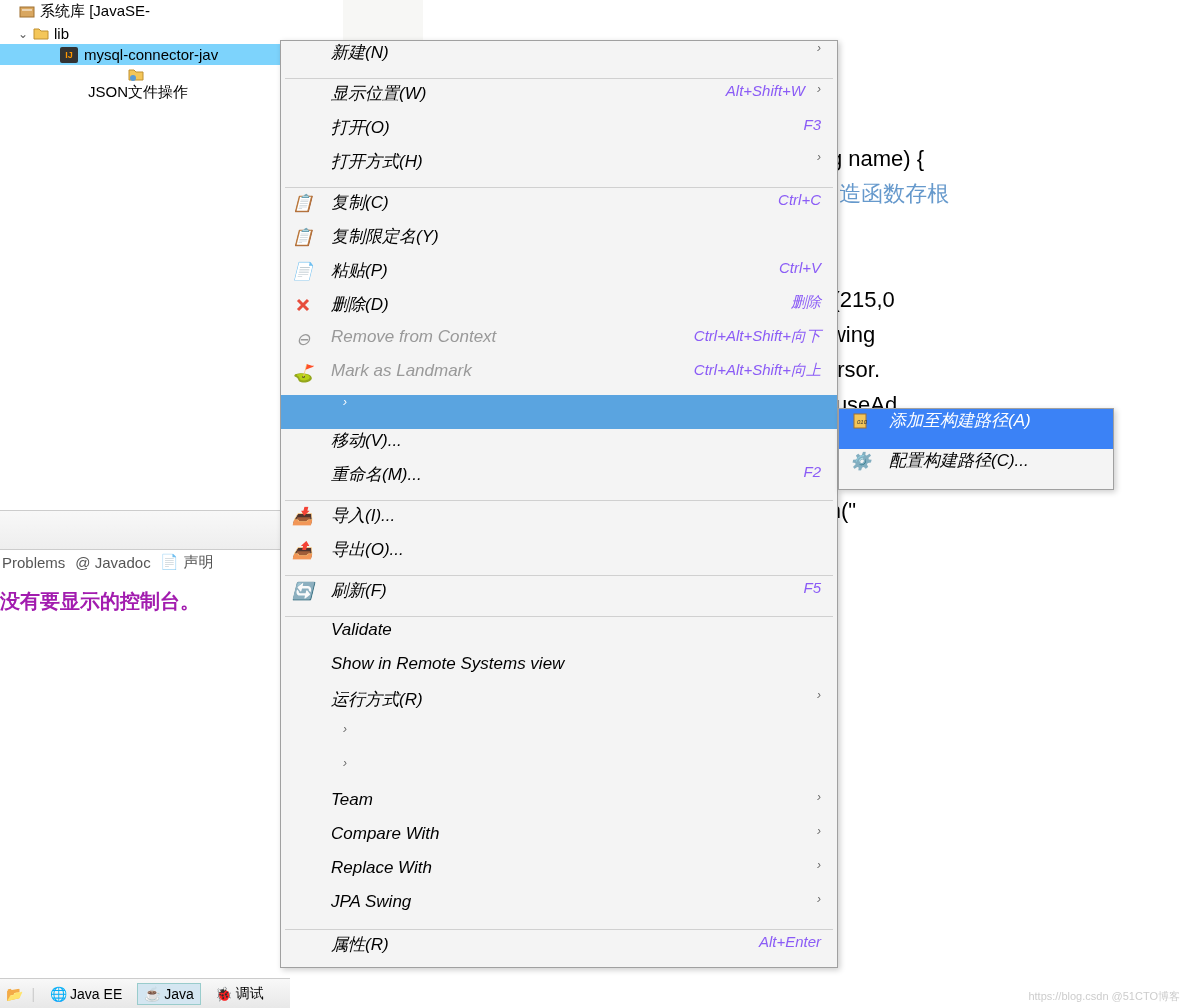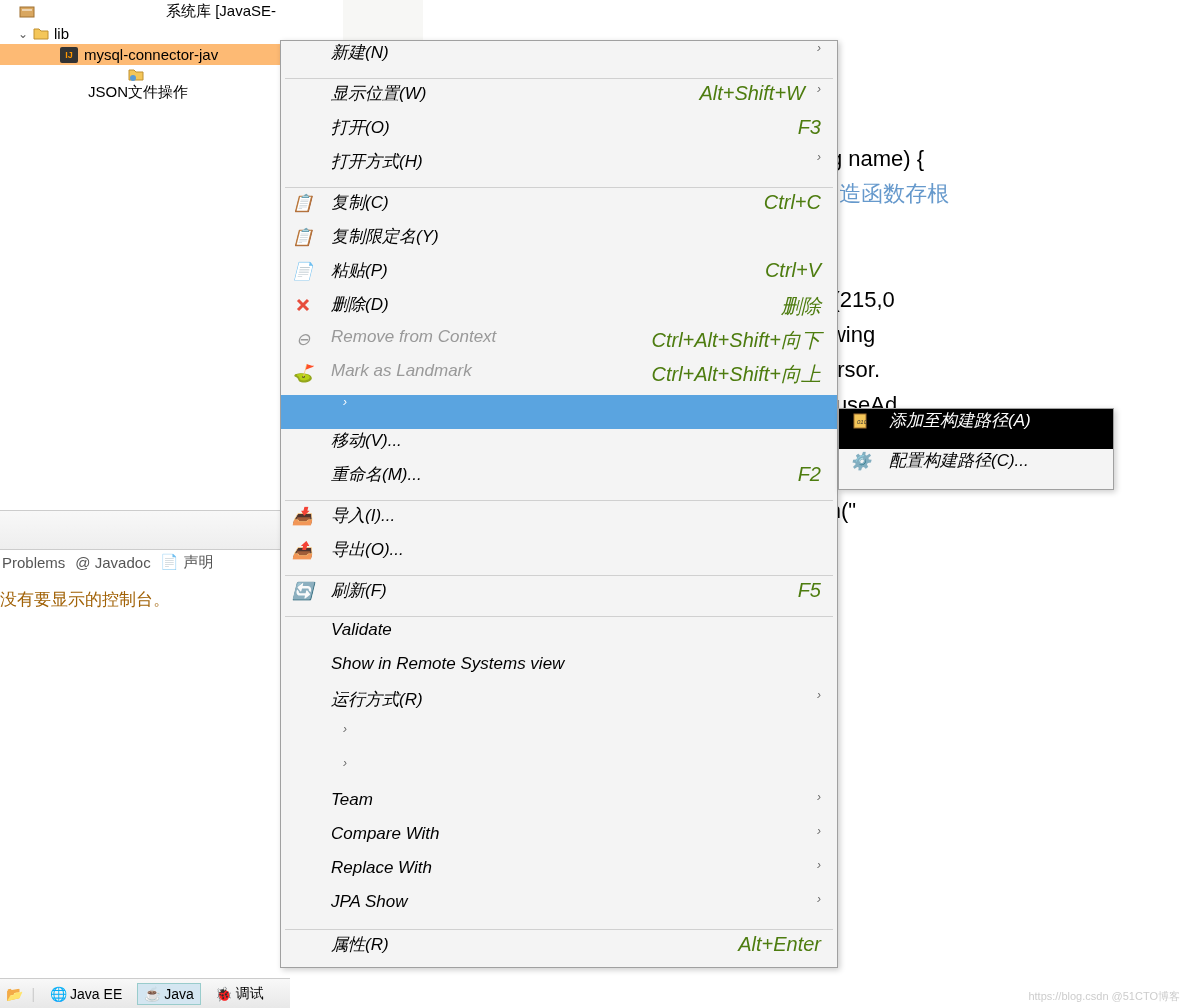--- a/index.html
+++ b/index.html
@@ -1,62 +1,62 @@
 <!DOCTYPE html>
 <html><head>
   <meta charset="utf-8">
   <style>
     * { margin: 0; padding: 0; box-sizing: border-box; font-family: "Microsoft YaHei", "Segoe UI", sans-serif; }
     body { width: 1184px; height: 1008px; background: #fff; overflow: hidden; position: relative; }
     
     .tree-panel { position: absolute; left: 0; top: 0; width: 280px; height: 510px; background: #fff; font-size: 15px; }
     .tree-item { display: flex; align-items: center; padding: 2px 4px; cursor: pointer; }
-    .tree-item.root { padding-left: 18px; justify-content: space-between; }
+    .tree-item.root { padding-left: 18px; }
     .tree-item.lib { padding-left: 18px; }
     .tree-item.jar { padding-left: 60px; }
     .tree-item.json { padding-left: 0px; flex-direction: column; }
     .tree-arrow { width: 14px; font-size: 12px; color: #606060; }
     .folder-icon { width: 18px; height: 16px; margin-right: 4px; display: inline-block; }
     .folder-icon svg { width: 100%; height: 100%; }
     .jar-icon { width: 18px; height: 16px; margin-right: 6px; background: #333; color: #ff9800; font-size: 9px; font-weight: bold; display: flex; align-items: center; justify-content: center; border-radius: 2px; }
     .highlighted { background: #ffff00; }
-    .selected { background: #fdba74; }
+    .selected { background: #7dd3fc; }
     
     .code-panel { position: absolute; left: 343px; top: 0; right: 0; height: 510px; background: #fff; font-family: Consolas, monospace; font-size: 22px; line-height: 1.6; white-space: pre; }
     .line-num-col { position: absolute; left: 0; top: 0; width: 80px; background: #f7f7f5; color: #b0b0a8; text-align: right; padding-right: 12px; font-size: 22px; }
     .code-lines { padding-left: 240px; }
     .kw-public { color: #a52a2a; font-weight: bold; }
     .kw-new { color: #a52a2a; font-weight: bold; }
     .kw-void { color: #a52a2a; font-weight: bold; }
     .todo { color: #6699cc; font-weight: bold; }
     .comment { color: #6699cc; }
     .out-ref { color: #4b4082; font-style: italic; font-weight: bold; }
     
     .divider-bar { position: absolute; left: 0; top: 510px; width: 280px; height: 40px; background: linear-gradient(#f8f8f8, #eee); border-top: 1px solid #ccc; border-bottom: 1px solid #ccc; }
     
     .bottom-tabs { position: absolute; left: 0; top: 553px; width: 280px; display: flex; align-items: center; font-size: 15px; gap: 10px; padding-left: 2px; }
     .bottom-tabs span { color: #555; }
     .javadoc-at { color: #5b9bd5; }
     
-    .console-msg { position: absolute; left: 0; top: 588px; font-size: 17px; color: #a16207; }
+    .console-msg { position: absolute; left: 0; top: 588px; font-size: 20px; color: #a21caf; font-weight: bold; }
     
     .main-menu { position: absolute; left: 280px; top: 40px; width: 558px; background: #f4f4f4; border: 1px solid #a0a0a0; box-shadow: 2px 2px 6px rgba(0,0,0,.2); font-size: 17px; }
     .menu-item { display: flex; align-items: flex-start; height: 34px; padding: 0 16px 0 50px; position: relative; cursor: pointer; font-style: italic; }
     .menu-item.highlighted-menu { background: #5aa4e0; color: #fff; }
     .menu-item.disabled { color: #999; }
     .menu-icon { position: absolute; left: 10px; width: 24px; height: 24px; display: flex; align-items: center; justify-content: center; }
     .menu-label { flex: 1; }
-    .menu-shortcut { color: #4d7c0f; font-size: 20px; }
+    .menu-shortcut { color: #8b5cf6; font-size: 15px; }
     .menu-arrow { margin-left: 12px; color: #666; font-size: 12px; }
     .menu-item.highlighted-menu .menu-arrow { color: #fff; }
     .menu-sep { height: 1px; background: #d0d0d0; margin: 3px 4px; }
     
     .sub-menu { position: absolute; left: 838px; top: 408px; width: 276px; background: #f4f4f4; border: 1px solid #a0a0a0; box-shadow: 2px 2px 6px rgba(0,0,0,.2); font-size: 17px; }
     .sub-menu .menu-item { height: 40px; }
-    .sub-menu .menu-item.highlighted-menu { background: #000000; color: #fff; }
+    .sub-menu .menu-item.highlighted-menu { background: #3b82f6; color: #fff; }
     
     .perspective-bar { position: absolute; left: 0; bottom: 0; width: 290px; height: 30px; background: linear-gradient(#f8f8f8, #e8e8e8); border-top: 1px solid #ccc; display: flex; align-items: center; gap: 8px; padding-left: 6px; font-size: 14px; }
     .persp-btn { display: flex; align-items: center; gap: 4px; padding: 2px 6px; border: 1px solid transparent; }
     .persp-btn.active { background: #d4e6f1; border: 1px solid #9cc; }
     .persp-icon { width: 16px; height: 16px; display: inline-block; }
     
     .watermark { position: absolute; right: 4px; bottom: 4px; color: #999; font-size: 11px; opacity: .5; }
   </style>
 </head>
 <body>
@@ -220,21 +220,21 @@
     </div>
   <div class="menu-item">
       <span class="menu-label">Compare With</span>
       <span class="menu-arrow">›</span>
     </div>
   <div class="menu-item">
       <span class="menu-label">Replace With</span>
       <span class="menu-arrow">›</span>
     </div>
   <div class="menu-item">
-      <span class="menu-label">JPA Show</span>
+      <span class="menu-label">JPA Swing</span>
       <span class="menu-arrow">›</span>
     </div>
   <div class="menu-sep"></div>
   <div class="menu-item">
       <span class="menu-label">属性(R)</span>
       <span class="menu-shortcut">Alt+Enter</span>
     </div>
 </div>
 
 <div class="sub-menu">

